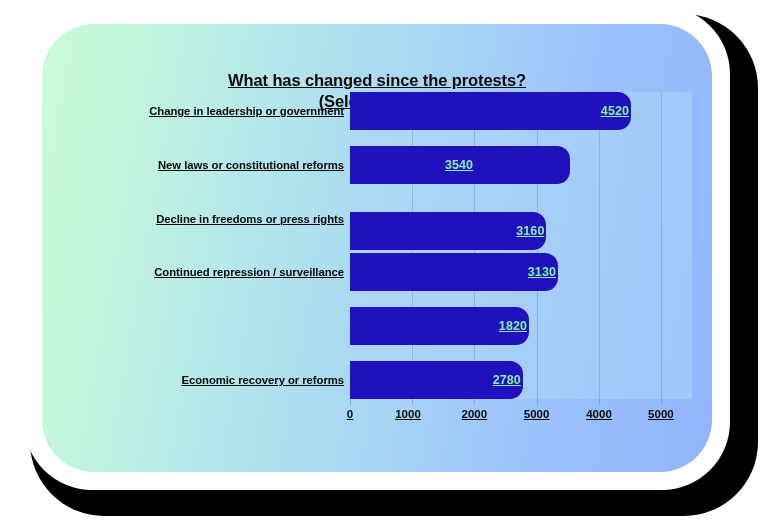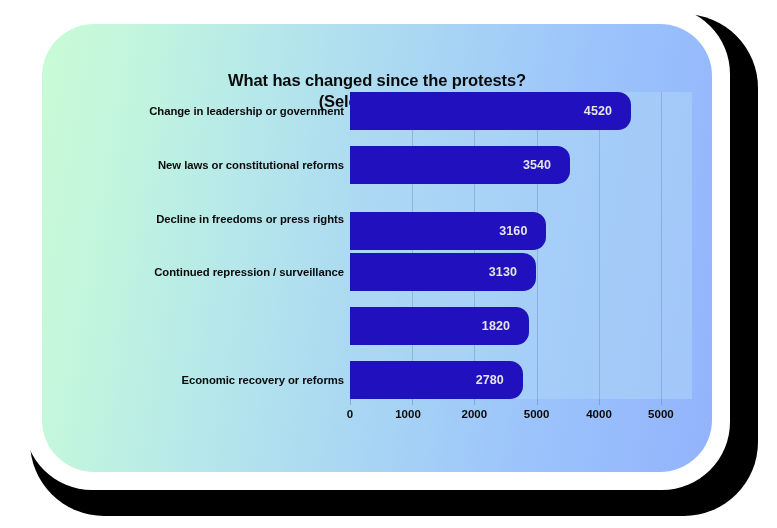--- a/index.html
+++ b/index.html
@@ -1,15 +1,15 @@
 <!DOCTYPE html>
 <html><head>
 <meta charset="utf-8">
 <style>
-  * { box-sizing: border-box; margin: 0; padding: 0; }
+  * { box-sizing: border-box; margin: 0; padding: 0; text-decoration: underline; }
 
   html, body {
     width: 777px;
     height: 528px;
     overflow: hidden;
     background: #ffffff;
     font-family: "Liberation Sans", sans-serif;
   }
 
   #stage {
@@ -122,24 +122,24 @@
     height: 38px;
     background: #2110bd;
     border-top-right-radius: 13px;
     border-bottom-right-radius: 13px;
     display: flex;
     align-items: center;
     justify-content: flex-end;
   }
 
   .bar-value {
-    color: #e5e5e5;
+    color: #86efac;
     font-size: 12.5px;
     font-weight: bold;
-    padding-right: 19px;
+    padding-right: 2px;
     letter-spacing: 0.1px;
   }
 
   .cat-label {
     position: absolute;
     right: 0;
     width: 240px;
     height: 38px;
     display: flex;
     align-items: center;
@@ -208,31 +208,31 @@
             <div class="gridline" style="left: 186.545px;"></div>
             <div class="gridline" style="left: 248.727px;"></div>
             <div class="gridline" style="left: 310.909px;"></div>
           </div>
       <div class="bar-row" style="top: 0px;">
             <div class="bar" style="width: 281.062px; background: rgb(33, 16, 189);">
               <span class="bar-value">4520</span>
             </div>
           </div>
           <div class="bar-row" style="top: 54px;">
-            <div class="bar" style="width: 220.124px; background: rgb(33, 16, 189);">
+            <div class="bar" style="width: 220.124px; background: rgb(33, 16, 189); justify-content: center;">
               <span class="bar-value">3540</span>
             </div>
           </div>
           <div class="bar-row" style="top: 120px;">
             <div class="bar" style="width: 196.495px; background: rgb(33, 16, 189);">
               <span class="bar-value">3160</span>
             </div>
           </div>
           <div class="bar-row" style="top: 161px;">
-            <div class="bar" style="width: 186px; background: rgb(33, 16, 189);">
+            <div class="bar" style="width: 208px; background: rgb(33, 16, 189);">
               <span class="bar-value">3130</span>
             </div>
           </div>
           <div class="bar-row" style="top: 215px;">
             <div class="bar" style="width: 179.084px; background: rgb(33, 16, 189);">
               <span class="bar-value">1820</span>
             </div>
           </div>
           <div class="bar-row" style="top: 269px;">
             <div class="bar" style="width: 172.865px; background: rgb(33, 16, 189); text-align: center;">

